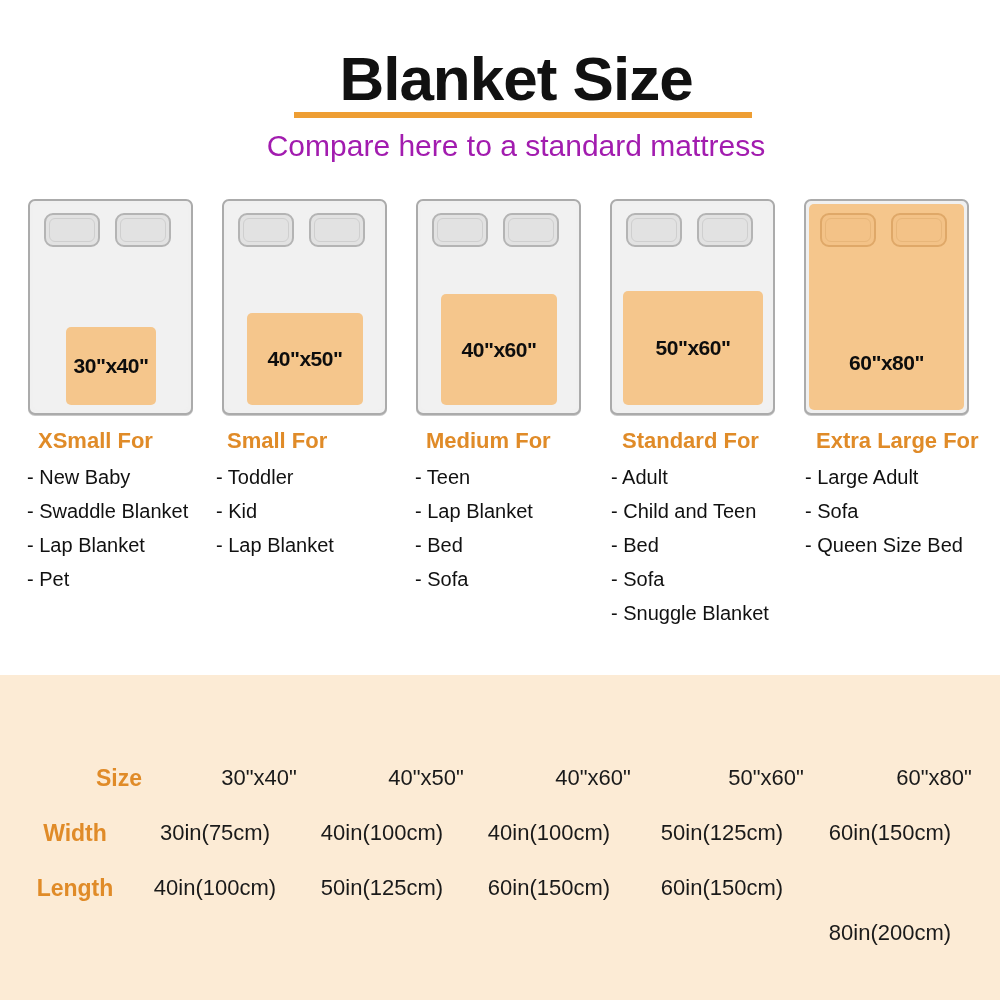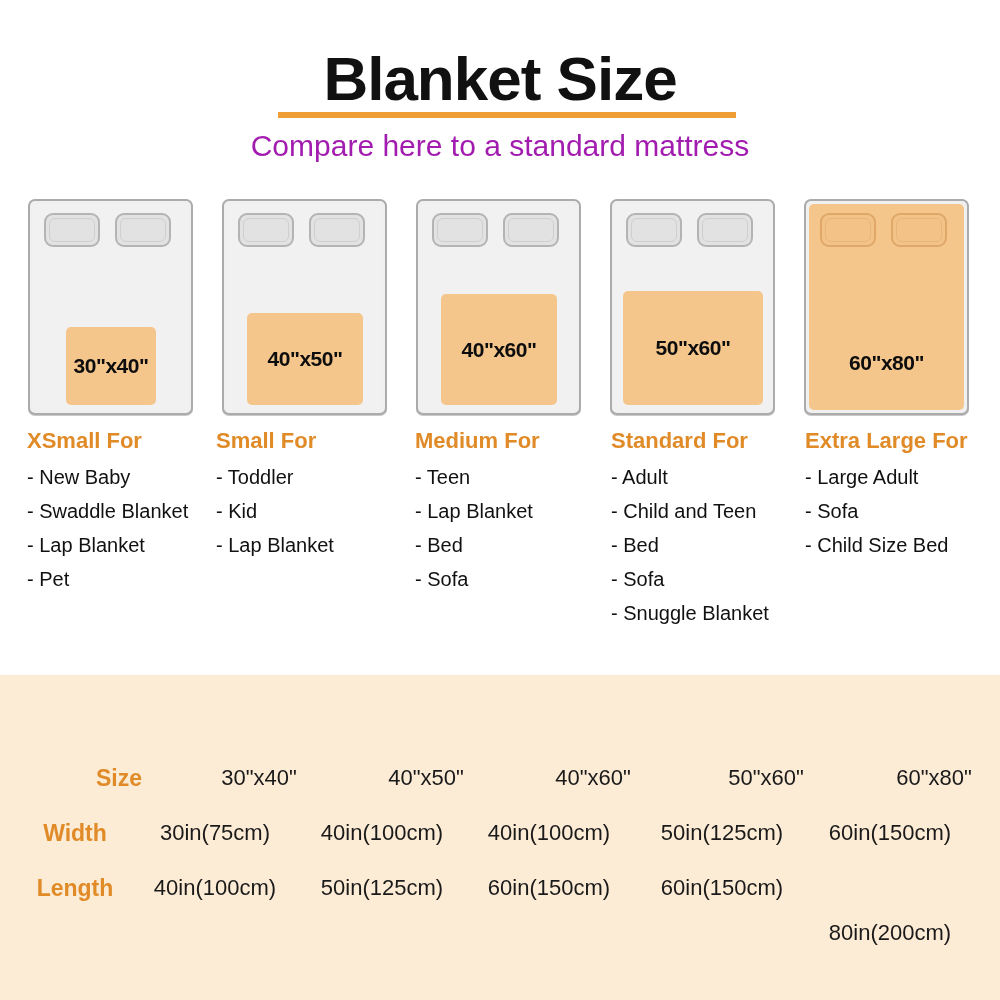--- a/index.html
+++ b/index.html
@@ -5,21 +5,21 @@
   html,body{margin:0;padding:0;}
   body{
     width:1000px;height:1000px;
     background:#ffffff;
     font-family:"Liberation Sans","DejaVu Sans",sans-serif;
     position:relative;overflow:hidden;
     -webkit-font-smoothing:antialiased;
   }
 
   
-  #header{position:absolute;left:0;top:0;width:796px;height:185px;}
+  #header{position:absolute;left:16px;top:0;width:796px;height:185px;}
   #page-title{
     position:absolute;left:0;top:48px;width:1000px;
     text-align:center;font-size:62px;font-weight:bold;
     letter-spacing:-1px;color:#111111;line-height:1;
   }
   #title-underline{
     position:absolute;left:278px;top:112px;width:458px;height:6px;
     background:#EE9E33;
   }
   #page-subtitle{
@@ -68,21 +68,21 @@
   
   .bed.full .bed-inner{background:#F5C68C;}
   .bed.full .pillow{background:#F3C287;border-color:#DFA868;}
   .bed.full .pillow::after{border-color:#E8B679;}
 
   
   #categories{position:absolute;left:0;top:428px;width:1000px;height:220px;}
   .cat-col{position:absolute;top:0;}
   .cat-head{
     font-size:22px;font-weight:bold;color:#E08B28;
-    margin:0 0 13px 0;white-space:nowrap;
+    margin:0 0 13px 11px;white-space:nowrap;
   }
   .cat-item{
     font-size:20px;color:#111111;line-height:1;
     margin-bottom:14px;white-space:nowrap;
   }
 
   
   #spec-panel{
     position:absolute;left:0;top:675px;width:1000px;height:325px;
     background:#FCEBD5;
@@ -196,21 +196,21 @@
     <div class="cat-item">- Child and Teen</div>
     <div class="cat-item">- Bed</div>
     <div class="cat-item">- Sofa</div>
     <div class="cat-item">- Snuggle Blanket</div>
   </div>
 
   <div class="cat-col" style="left:805px;">
     <div class="cat-head">Extra Large For</div>
     <div class="cat-item">- Large Adult</div>
     <div class="cat-item">- Sofa</div>
-    <div class="cat-item">- Child Size Bed</div>
+    <div class="cat-item">- Queen Size Bed</div>
   </div>
 
 </div>
 
 <div id="spec-panel">
 
   <div class="spec-row" style="top:90px;margin-left:44px;">
     <div class="spec-label" style="left:0px;">Size</div>
     <div class="spec-cell" style="left:125px;">30"x40"</div>
     <div class="spec-cell" style="left:292px;">40"x50"</div>

